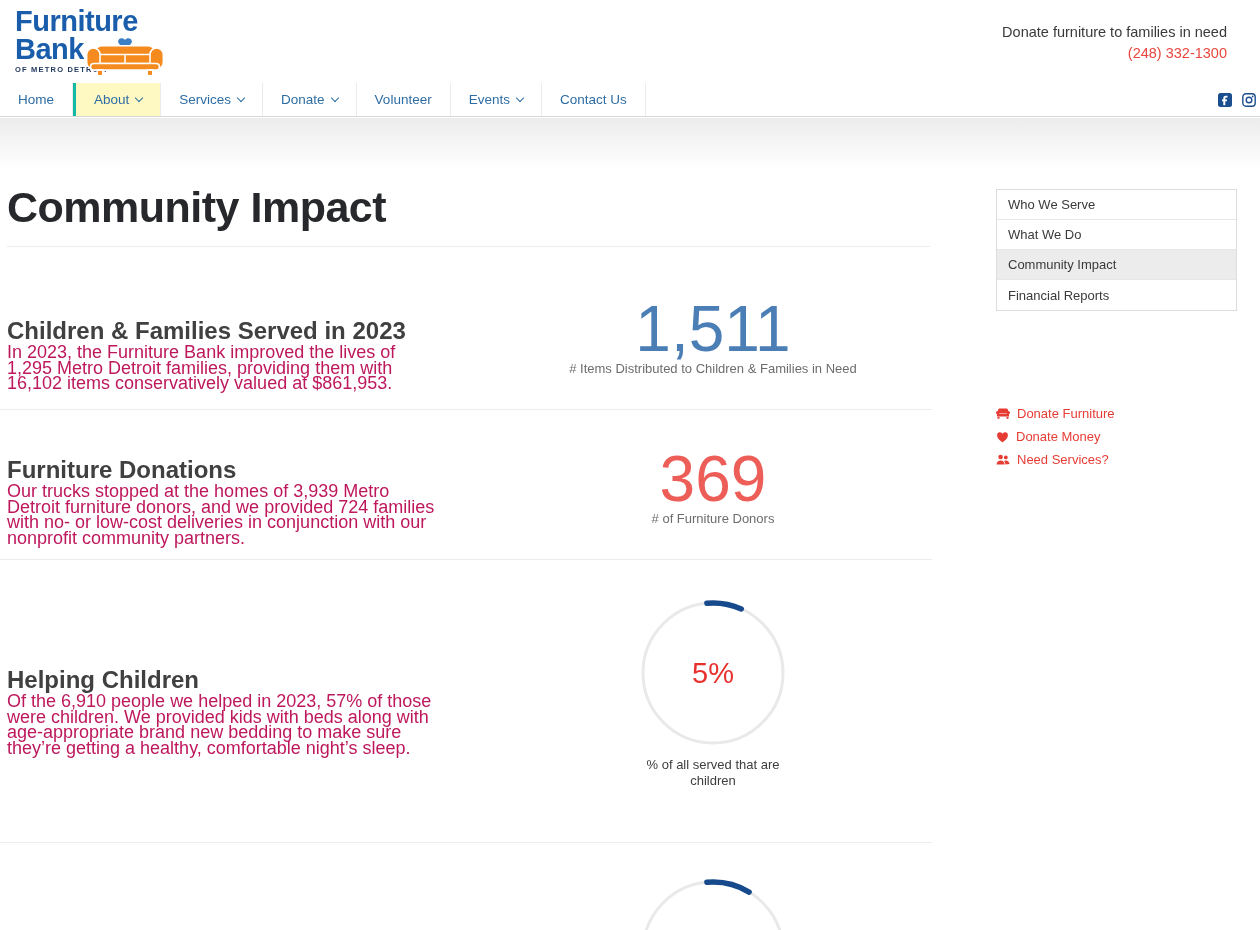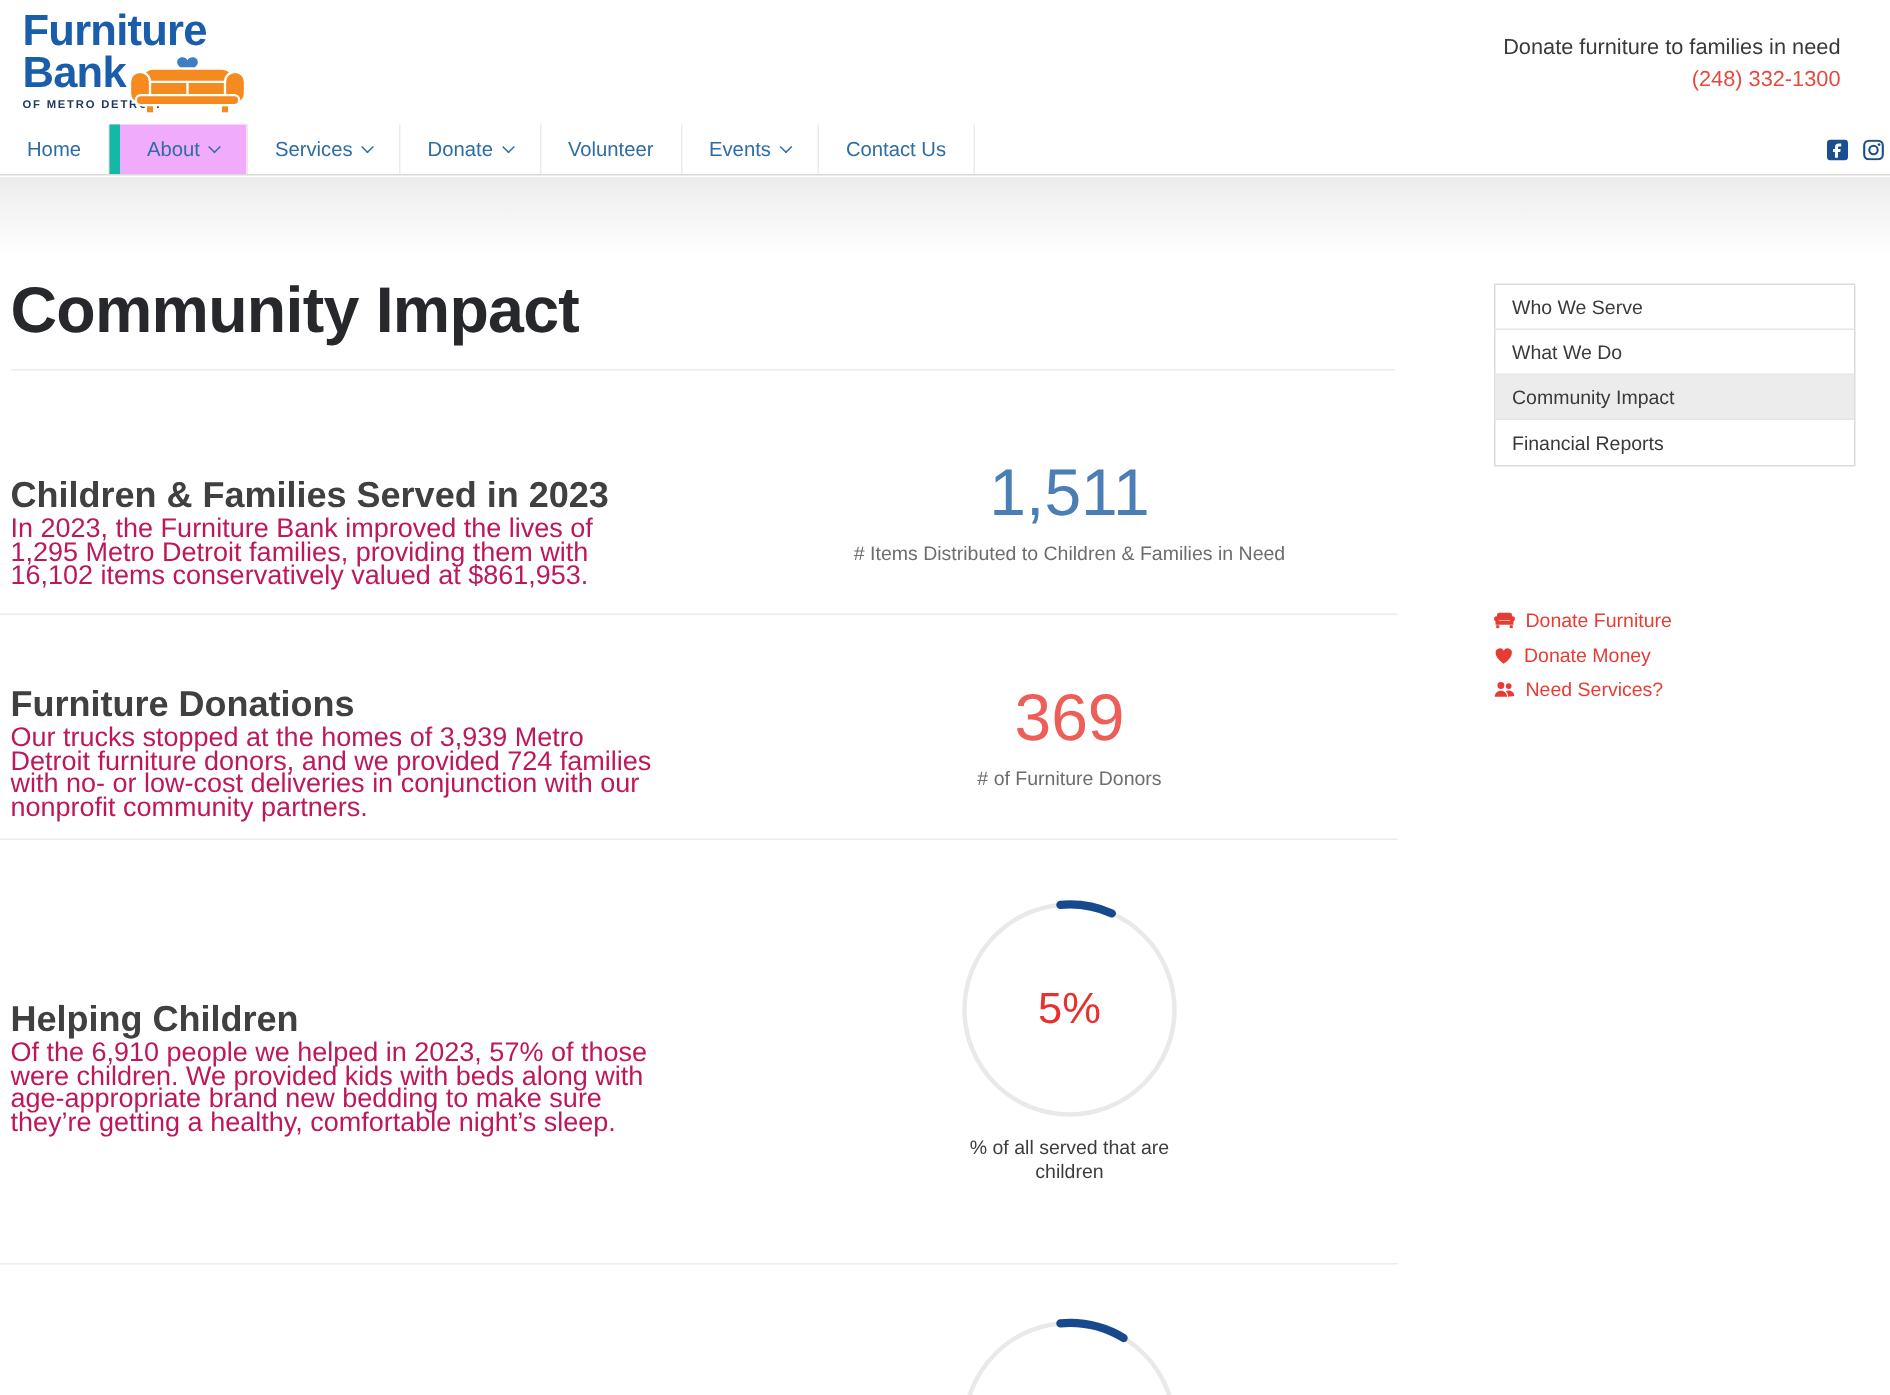--- a/index.html
+++ b/index.html
@@ -16,36 +16,36 @@
   .logo-tagline { font-size:7.5px; font-weight:700; color:#22395f; letter-spacing:1.2px; margin-top:2px; }
   .logo-couch { position:absolute; left:70px; top:22px; }
   .header-right { position:absolute; right:33px; top:22px; text-align:right; }
   .header-donate { font-size:14.5px; color:#3a3a3a; line-height:20px; }
   .header-phone { font-size:14.5px; color:#e8473e; line-height:22px; cursor:pointer; }
   
   .nav { position:absolute; left:0; top:83px; width:1260px; height:34px; background:#fff;
          border-bottom:1px solid #d8d8d8; display:flex; align-items:stretch; }
   .nav-item { display:flex; align-items:center; padding:0 18px; font-size:13.5px; color:#2e6da4;
               border-right:1px solid #ebebeb; cursor:pointer; white-space:nowrap; }
-  .nav-item.active { background:#f0abfc; border-left:7px solid #14b8a6; }
+  .nav-item.active { background:#fef9c3; border-left:3px solid #14b8a6; }
   .caret { display:inline-block; width:6px; height:6px; border-right:1.5px solid #2e6da4;
            border-bottom:1.5px solid #2e6da4; transform:rotate(45deg); margin-left:7px; margin-top:-4px; }
   .nav-social { position:absolute; right:4px; top:0; height:34px; display:flex; align-items:center; gap:10px; }
   .social-btn { width:14px; height:14px; cursor:pointer; }
   
   .band { position:absolute; left:0; top:118px; width:1260px; height:52px;
           background:linear-gradient(#ececec, #ffffff); }
   
   .page-title { position:absolute; left:7px; top:183px; width:923px; font-size:43px; font-weight:700;
                 color:#26282b; letter-spacing:-0.5px; padding-bottom:14px; border-bottom:1px solid #ececec; }
   .h2 { position:absolute; left:7px; font-size:24px; font-weight:700; color:#404040; }
   .para { position:absolute; left:7px; width:432px; font-size:18px; line-height:15.5px; color:#be185d; }
   .divider { position:absolute; left:0; width:932px; height:1px; background:#ececec; }
   .stat { position:absolute; left:480px; width:466px; text-align:center; }
-  .stat-value { font-size:44px; line-height:56px; font-weight:400; }
+  .stat-value { font-size:64px; line-height:56px; font-weight:400; }
   .stat-caption { font-size:13px; color:#6d6d6d; margin-top:4px; }
   .gauge { position:absolute; left:638px; width:150px; height:150px; }
   .gauge svg { position:absolute; left:0; top:0; }
   .gauge-value { position:absolute; left:0; top:0; width:150px; height:150px; display:flex;
                  align-items:center; justify-content:center; font-size:29px; color:#e8302d; }
   .gauge-caption { position:absolute; left:623px; top:757px; width:180px; text-align:center;
                    font-size:13px; line-height:15.5px; color:#3d3d3d; }
   
   .side-menu { position:absolute; left:996px; top:189px; width:241px; border:1px solid #dcdcdc; background:#fff; }
   .side-item { height:30px; display:flex; align-items:center; padding-left:11px; font-size:13px;

